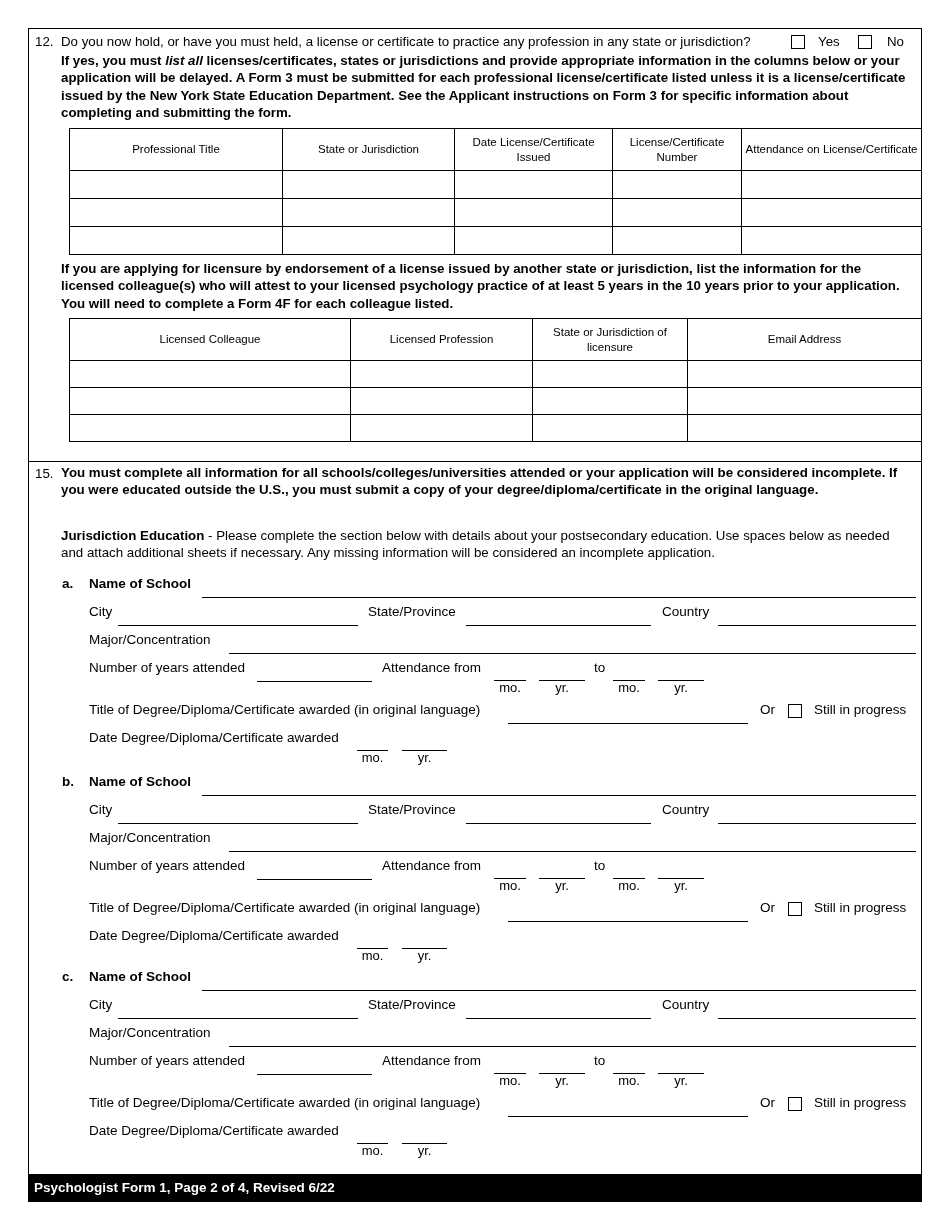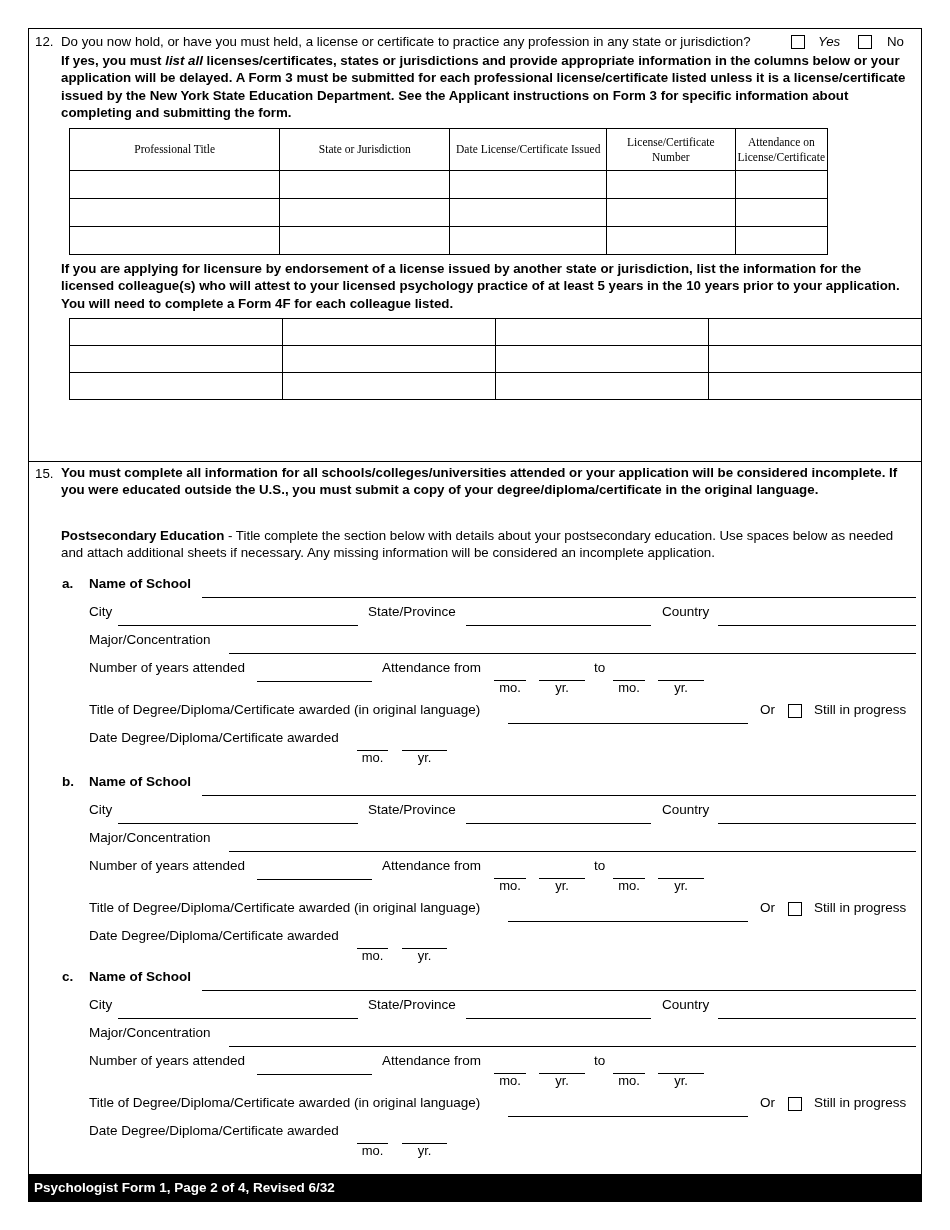--- a/index.html
+++ b/index.html
@@ -19,27 +19,27 @@
   .lbl { position:absolute; font-size:13.5px; white-space:nowrap; }
 </style>
 </head>
 <body>
 
 <div class="frame"></div>
 
 <div class="abs t13" style="left:35px;top:33px;">12.</div>
 <div class="abs t13" style="left:61px;top:33px;white-space:nowrap;">Do you now hold, or have you must held, a license or certificate to practice any profession in any state or jurisdiction?</div>
 <span class="abs cb" style="left:791px;top:35px;"></span>
-<div class="abs t13" style="left:818px;top:33px;font-style:italic;">Yes</div>
+<div class="abs t13" style="left:818px;top:33px;">Yes</div>
 <span class="abs cb" style="left:858px;top:35px;"></span>
 <div class="abs t13" style="left:887px;top:33px;">No</div>
 
 <div class="para bold" style="top:52px;"><span>If yes, you must </span><i>list all</i><span> licenses/certificates, states or jurisdictions and provide appropriate information in the columns below or your application will be delayed. A Form 3 must be submitted for each professional license/certificate listed unless it is a license/certificate issued by the New York State Education Department. See the Applicant instructions on Form 3 for specific information about completing and submitting the form.</span></div>
 
-<table class="grid" style="left:69px;top:128px;width:759px;font-family:Liberation Serif, serif;">
+<table class="grid" style="left:69px;top:128px;width:853px;">
   <tbody>
       <tr style="height:42px;">
     <th style="width:208px;">Professional Title</th>
     <th style="width:167px;">State or Jurisdiction</th>
     <th style="width:153px;">Date License/Certificate Issued</th>
     <th style="width:124px;">License/Certificate Number</th>
     <th><span>Attendance on License/Certificate</span></th>
   </tr>
   <tr style="height:28px;">
         <td></td>
@@ -62,20 +62,26 @@
         <td></td>
         <td></td>
       </tr>
 </tbody>
   </table>
 
 <div class="para bold" style="top:260px;">If you are applying for licensure by endorsement of a license issued by another state or jurisdiction, list the information for the licensed colleague(s) who will attest to your licensed psychology practice of at least 5 years in the 10 years prior to your application. You will need to complete a Form 4F for each colleague listed.</div>
 
 <table class="grid" style="left:69px;top:318px;width:853px;">
   <tbody>
+      <tr style="height:42px;">
+    <th style="width:276px;">Licensed Colleague</th>
+    <th style="width:177px;">Licensed Profession</th>
+    <th style="width:150px;">State or Jurisdiction of licensure</th>
+    <th>Email Address</th>
+  </tr>
   <tr style="height:27px;">
         <td></td>
         <td></td>
         <td></td>
         <td></td>
       </tr>
   <tr style="height:27px;">
         <td></td>
         <td></td>
         <td></td>
@@ -87,21 +93,21 @@
         <td></td>
         <td></td>
       </tr>
 </tbody>
   </table>
 
 <div class="divider" style="top:461px;"></div>
 
 <div class="abs t13" style="left:35px;top:465px;">15.</div>
 <div class="para bold" style="top:464px;">You must complete all information for all schools/colleges/universities attended or your application will be considered incomplete. If you were educated outside the U.S., you must submit a copy of your degree/diploma/certificate in the original language.</div>
-<div class="para" style="top:527px;"><b>Postsecondary Education</b><span> - Title complete the section below with details about your postsecondary education. Use spaces below as needed and attach additional sheets if necessary. Any missing information will be considered an incomplete application.</span></div>
+<div class="para" style="top:527px;"><b>Jurisdiction Education</b><span> - Please complete the section below with details about your postsecondary education. Use spaces below as needed and attach additional sheets if necessary. Any missing information will be considered an incomplete application.</span></div>
 
     <div class="lbl bold" style="left:62px;top:576px;">a.</div>
     <div class="lbl bold" style="left:89px;top:576px;">Name of School</div>
     <div class="line" style="left:202px;width:714px;top:597px;"></div>
 
     <div class="lbl" style="left:89px;top:604px;">City</div>
     <div class="line" style="left:118px;width:240px;top:625px;"></div>
     <div class="lbl" style="left:368px;top:604px;">State/Province</div>
     <div class="line" style="left:466px;width:185px;top:625px;"></div>
     <div class="lbl" style="left:662px;top:604px;">Country</div>
@@ -206,13 +212,13 @@
     <div class="lbl" style="left:760px;top:1095px;">Or</div>
     <span class="abs cb" style="left:788px;top:1097px;"></span>
     <div class="lbl" style="left:814px;top:1095px;">Still in progress</div>
 
     <div class="lbl" style="left:89px;top:1123px;">Date Degree/Diploma/Certificate awarded</div>
     <div class="line" style="left:357px;width:31px;top:1143px;"></div>
     <div class="line" style="left:402px;width:45px;top:1143px;"></div>
     <div class="sub" style="left:357px;width:31px;top:1143px;">mo.</div>
     <div class="sub" style="left:402px;width:45px;top:1143px;">yr.</div>
 
-<div class="footer">Psychologist Form 1, Page 2 of 4, Revised 6/32</div>
+<div class="footer">Psychologist Form 1, Page 2 of 4, Revised 6/22</div>
 
 </body></html>

